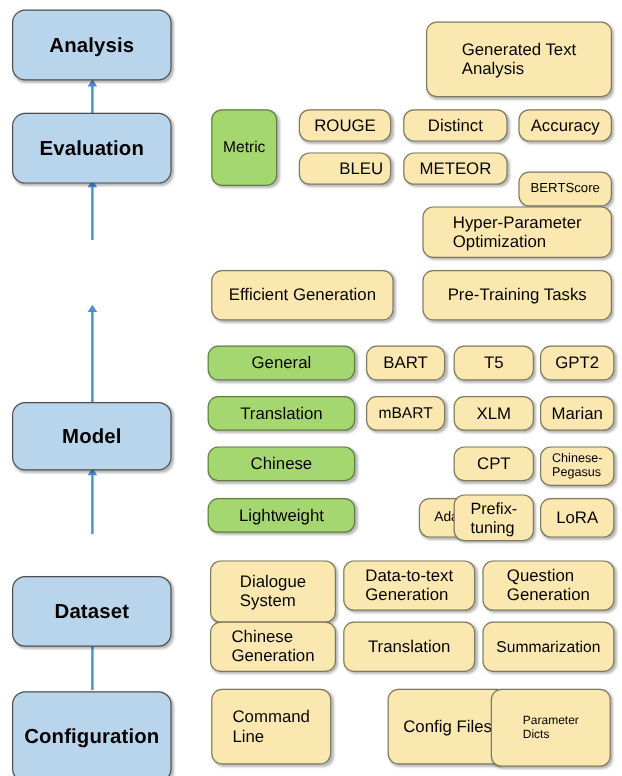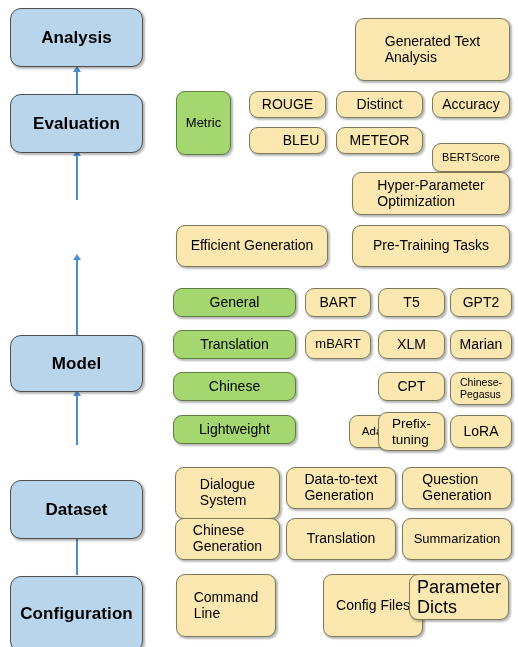--- a/index.html
+++ b/index.html
@@ -153,16 +153,16 @@
   <div class="box yellow" style="left:175px; top:518px; width:105px; height:42px; font-size:14px;">Chinese
 Generation</div>
   <div class="box yellow" style="left:286px; top:518px; width:110px; height:42px; font-size:14px;">Translation</div>
   <div class="box yellow" style="left:402px; top:518px; width:110px; height:42px; font-size:13px;">Summarization</div>
 
   <div class="box stage" style="left:10px; top:576px; width:133px; height:76px;">Configuration</div>
 
   <div class="box yellow" style="left:176px; top:574px; width:100px; height:63px; font-size:14px;">Command
 Line</div>
   <div class="box yellow" style="left:291px; top:574px; width:100px; height:63px; font-size:14px;margin-left:32px;">Config Files</div>
-  <div class="box yellow" style="left:409px; top:574px; width:100px; height:46px; font-size:18px;">Parameter
+  <div class="box yellow" style="left:409px; top:574px; width:100px; height:65px; font-size:10px;">Parameter
 Dicts</div>
 
 </div>
 
 </body></html>

